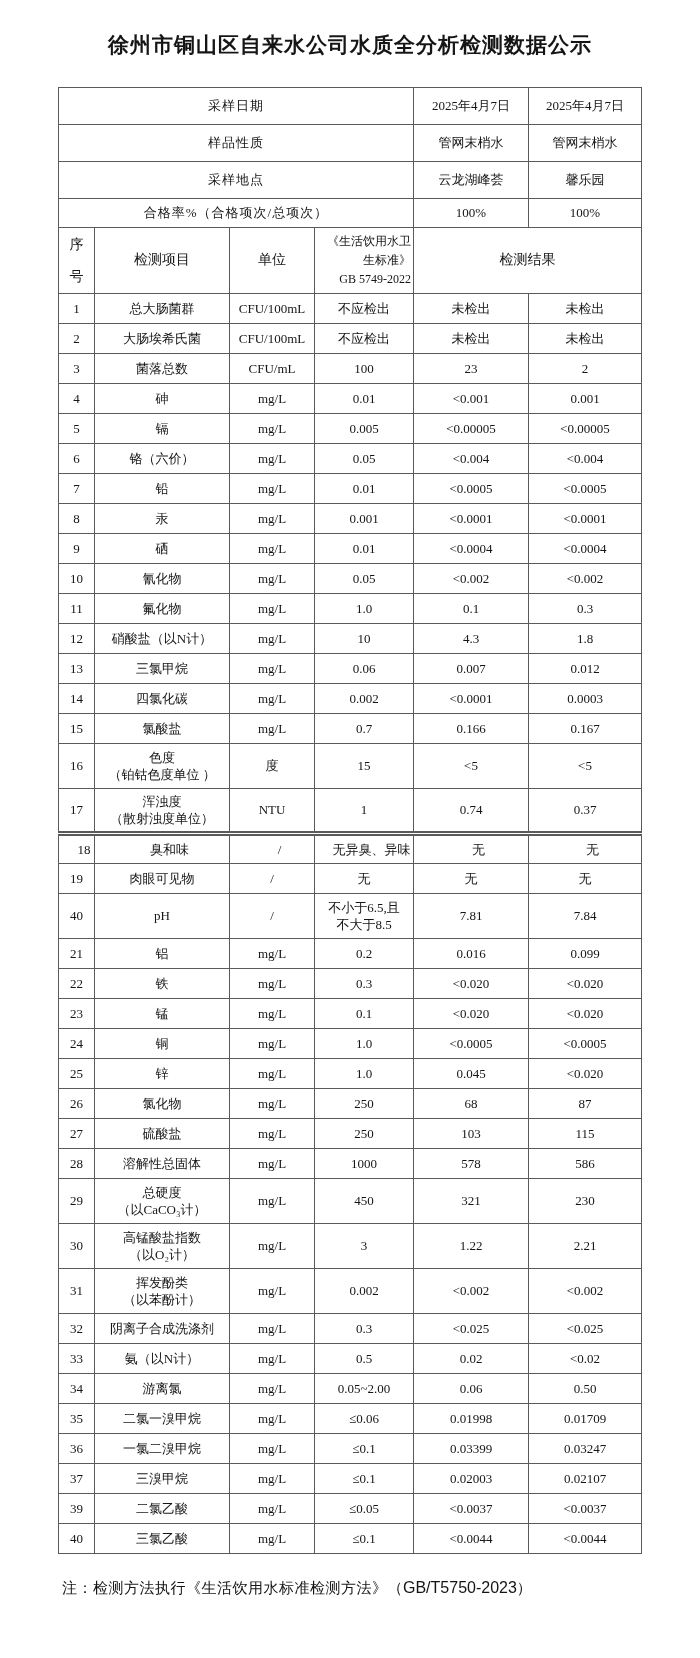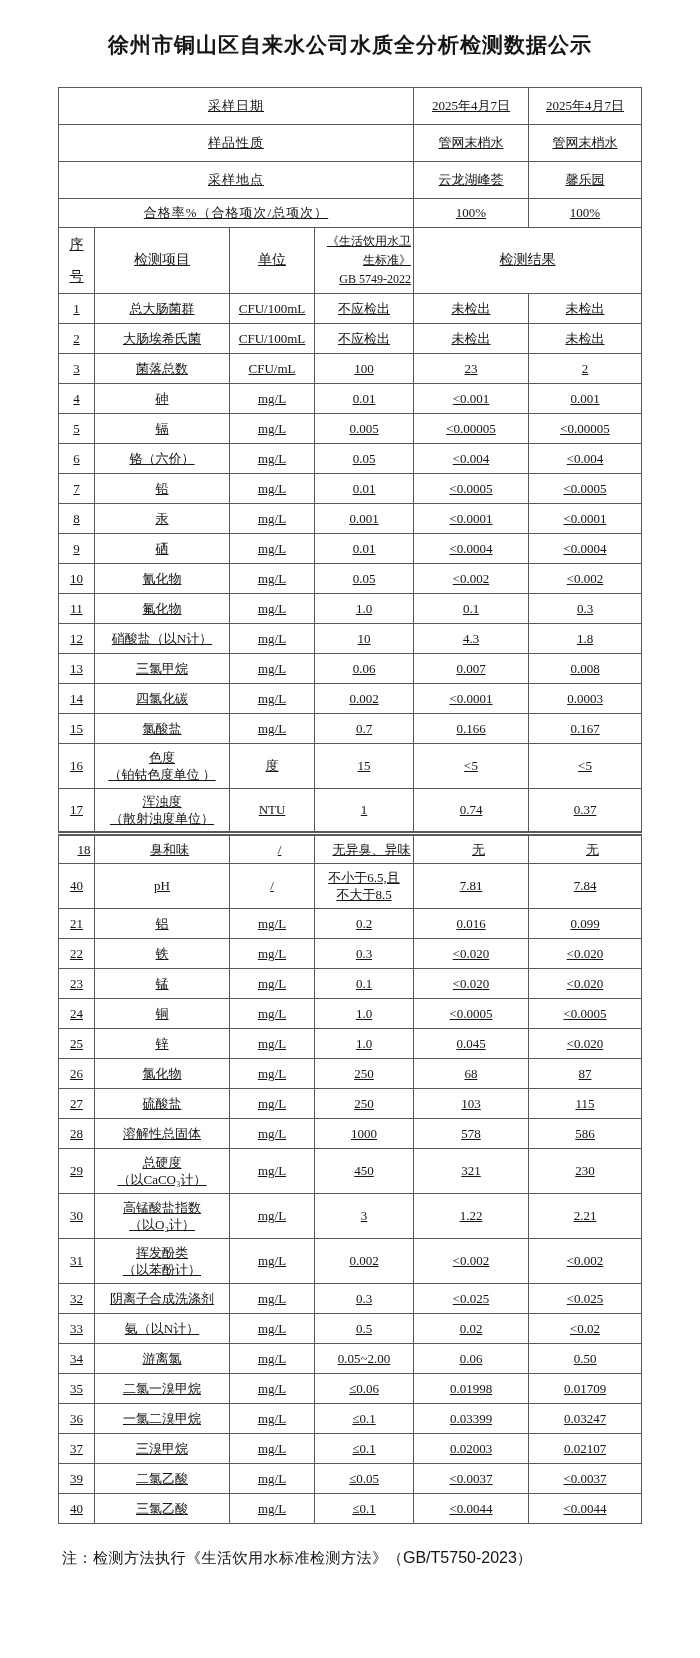--- a/index.html
+++ b/index.html
@@ -19,21 +19,20 @@
     font-weight: bold;
     letter-spacing: 1px;
     line-height: 1.1;
   }
 
   table.wq {
     border-collapse: collapse;
     table-layout: fixed;
     width: 583px;
     margin: 30px 16px 0 58px;
-    text-decoration: underline;
   }
   table.wq td {
     border: 1px solid #5a5a5a;
     text-align: center;
     vertical-align: middle;
     padding: 1px 2px;
     font-size: 13px;
     line-height: 1.35;
     overflow: hidden;
   }
@@ -212,21 +211,21 @@
       <td class="c-std">10</td>
       <td class="c-res">4.3</td>
       <td class="c-res">1.8</td>
     </tr>
         <tr>
       <td class="c-no">13</td>
       <td class="c-item">三氯甲烷</td>
       <td class="c-unit">mg/L</td>
       <td class="c-std">0.06</td>
       <td class="c-res">0.007</td>
-      <td class="c-res">0.008</td>
+      <td class="c-res">0.012</td>
     </tr>
         <tr>
       <td class="c-no">14</td>
       <td class="c-item">四氯化碳</td>
       <td class="c-unit">mg/L</td>
       <td class="c-std">0.002</td>
       <td class="c-res">&lt;0.0001</td>
       <td class="c-res">0.0003</td>
     </tr>
         <tr>
@@ -256,20 +255,28 @@
       <td class="c-res">0.37</td>
     </tr>
         <tr class="split">
       <td class="c-no">18</td>
       <td class="c-item">臭和味</td>
       <td class="c-unit">/</td>
       <td class="c-std">无异臭、异味</td>
       <td class="c-res">无</td>
       <td class="c-res">无</td>
     </tr>
+        <tr>
+      <td class="c-no">19</td>
+      <td class="c-item">肉眼可见物</td>
+      <td class="c-unit">/</td>
+      <td class="c-std">无</td>
+      <td class="c-res">无</td>
+      <td class="c-res">无</td>
+    </tr>
         <tr class="tall">
       <td class="c-no">40</td>
       <td class="c-item">pH</td>
       <td class="c-unit">/</td>
       <td class="c-std">不小于6.5,且
 不大于8.5</td>
       <td class="c-res">7.81</td>
       <td class="c-res">7.84</td>
     </tr>
         <tr>

